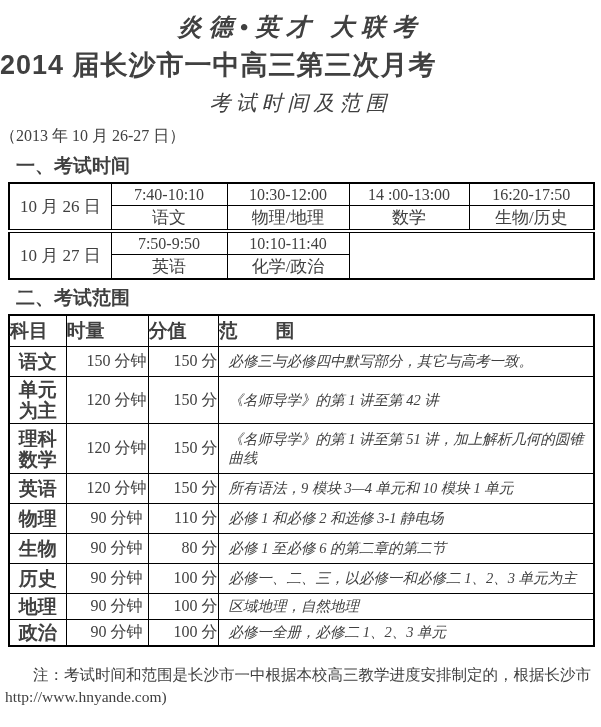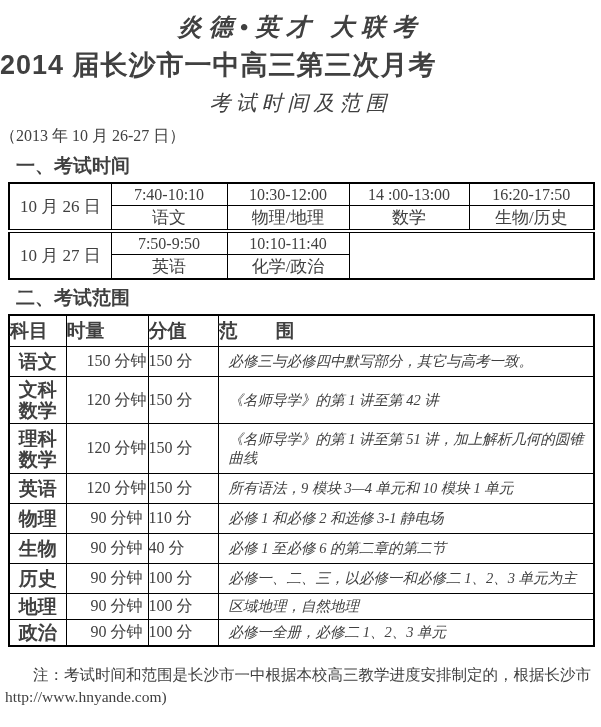--- a/index.html
+++ b/index.html
@@ -46,21 +46,21 @@
   table.range th,table.range td{border:1px solid #000;vertical-align:middle;padding:0;}
   table.range th{
     font-family:"Liberation Sans","DejaVu Sans",sans-serif;font-weight:bold;
     font-size:19px;height:30px;text-align:left;
   }
   table.range td.subject{
     font-family:"Liberation Sans","DejaVu Sans",sans-serif;font-weight:bold;
     font-size:19px;line-height:21px;text-align:center;padding:2px 6px;
   }
   table.range td.duration{font-size:16px;text-align:center;padding-left:19px;}
-  table.range td.score{font-size:16px;text-align:left;}
+  table.range td.score{font-size:16px;text-align:right;}
   table.range td.range-text{
     font-style:italic;font-size:14.5px;line-height:19px;
     text-align:left;padding:3px 8px 3px 10px;
   }
   table.range tr{height:30px;}
   table.range tr.h-tall{height:46px;}
   table.range tr.h-xtall{height:50px;}
   table.range tr.h-short{height:26px;}
   
   .note{margin:4px 4px 0 5px;font-size:15.5px;line-height:21.5px;}
@@ -129,21 +129,21 @@
         <th>分值</th>
         <th>范　　围</th>
       </tr>
       <tr>
         <td class="subject">语文</td>
         <td class="duration">150 分钟</td>
         <td class="score">150 分</td>
         <td class="range-text">必修三与必修四中默写部分，其它与高考一致。</td>
       </tr>
       <tr class="h-tall">
-        <td class="subject">文科数学</td>
+        <td class="subject">单元为主</td>
         <td class="duration">120 分钟</td>
         <td class="score">150 分</td>
         <td class="range-text">《名师导学》的第 1 讲至第 42 讲</td>
       </tr>
       <tr class="h-xtall">
         <td class="subject">理科数学</td>
         <td class="duration">120 分钟</td>
         <td class="score">150 分</td>
         <td class="range-text">《名师导学》的第 1 讲至第 51 讲，加上解析几何的圆锥曲线</td>
       </tr>
@@ -155,21 +155,21 @@
       </tr>
       <tr>
         <td class="subject">物理</td>
         <td class="duration">90 分钟</td>
         <td class="score">110 分</td>
         <td class="range-text">必修 1 和必修 2 和选修 3-1 静电场</td>
       </tr>
       <tr>
         <td class="subject">生物</td>
         <td class="duration">90 分钟</td>
-        <td class="score">40 分</td>
+        <td class="score">80 分</td>
         <td class="range-text">必修 1 至必修 6 的第二章的第二节</td>
       </tr>
       <tr>
         <td class="subject">历史</td>
         <td class="duration">90 分钟</td>
         <td class="score">100 分</td>
         <td class="range-text">必修一、二、三，以必修一和必修二 1、2、3 单元为主</td>
       </tr>
       <tr class="h-short">
         <td class="subject">地理</td>

